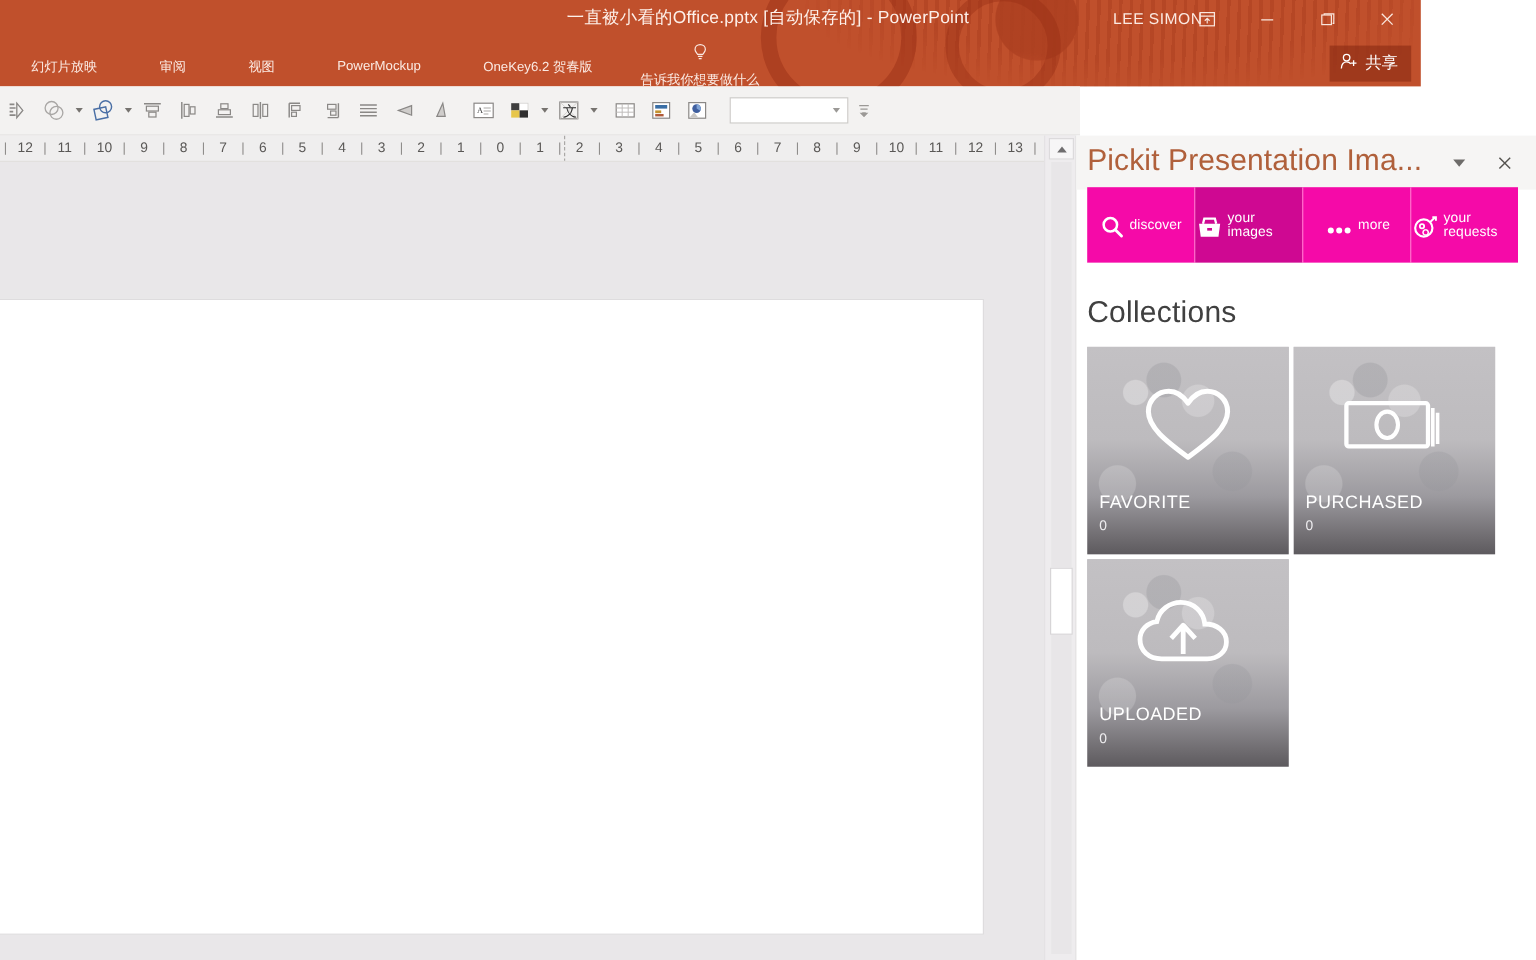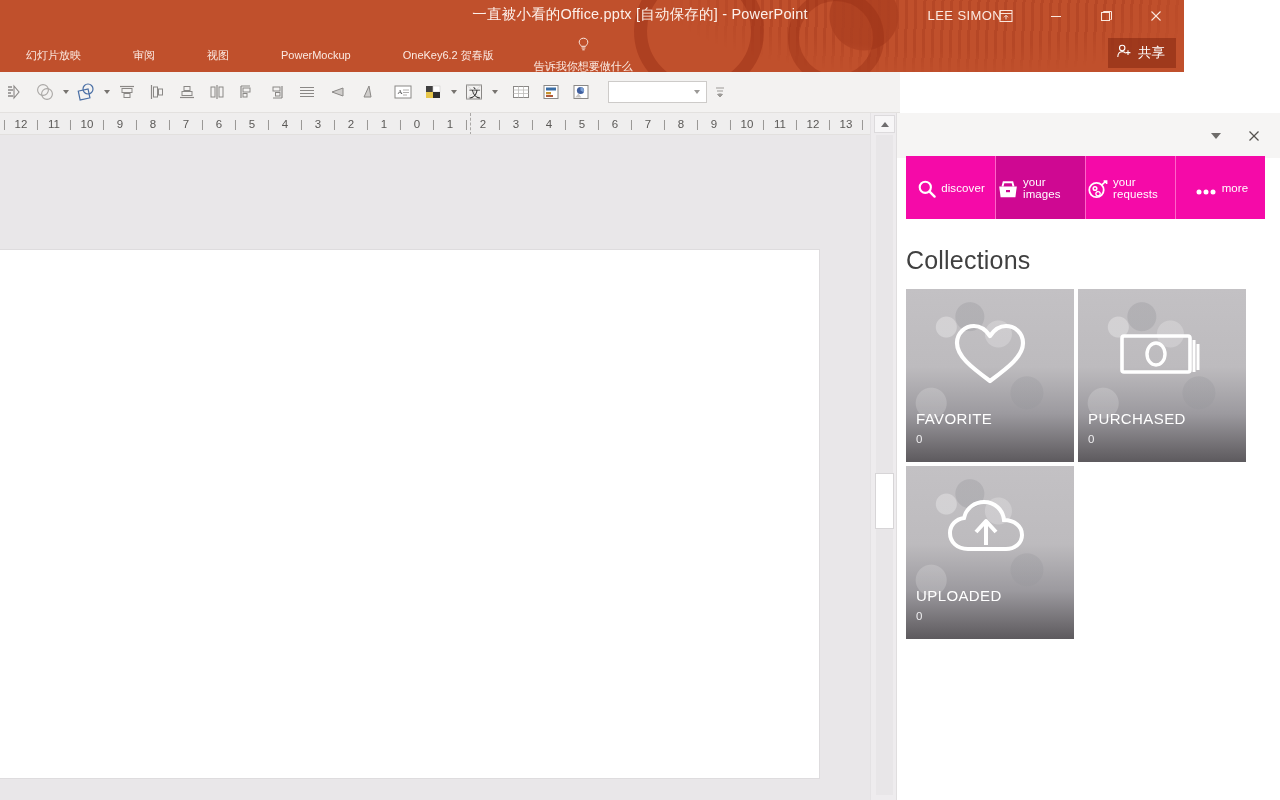--- a/index.html
+++ b/index.html
@@ -532,20 +532,21 @@
 <div class="vscroll">
   <div class="vs-track"></div>
   <div class="vs-up">
       <i></i>
     </div>
   <div class="vs-thumb"></div>
 </div>
 
 <div class="panel">
   <div class="panel-head">
+    <div class="panel-title">Pickit Presentation Ima...</div>
     <div class="panel-caret"></div>
     <div class="panel-close">
       <svg width="14" height="14" viewBox="0 0 14 14">
         <line x1="2.5" y1="2.5" x2="11.5" y2="11.5" stroke="currentColor" stroke-width="1.2"></line>
         <line x1="11.5" y1="2.5" x2="2.5" y2="11.5" stroke="currentColor" stroke-width="1.2"></line>
       </svg>
     </div>
   </div>
 
   <div class="pk-tabs">
@@ -560,41 +561,41 @@
     </div>
     <div class="pk-tab active">
       <span class="pk-tab-ico">
         <svg width="24" height="21" viewBox="0 0 24 21">
           <path d="M3.2 7.5 H20.8 L19.4 18.2 H4.6 Z" fill="#ffffff"></path>
           <path d="M6.5 7.5 L7.6 3.2 H16.4 L17.5 7.5" fill="none" stroke="#ffffff" stroke-width="1.9"></path>
           <rect x="10" y="11" width="4" height="2.2" fill="#cf0892"></rect>
         </svg>
       </span>
       <span class="pk-tab-label">your images</span>
+    </div>
+    <div class="pk-tab">
+      <span class="pk-tab-ico">
+        <svg width="26" height="20" viewBox="0 0 26 20">
+          <circle cx="6" cy="12" r="2.5" fill="#ffffff"></circle>
+          <circle cx="13" cy="12" r="2.5" fill="#ffffff"></circle>
+          <circle cx="20" cy="12" r="2.5" fill="#ffffff"></circle>
+        </svg>
+      </span>
+      <span class="pk-tab-label">more</span>
     </div>
     <div class="pk-tab">
       <span class="pk-tab-ico">
         <svg width="24" height="22" viewBox="0 0 24 22">
           <circle cx="10.5" cy="12" r="7.2" fill="none" stroke="#ffffff" stroke-width="1.8"></circle>
           <circle cx="9" cy="10.5" r="1.8" fill="none" stroke="#ffffff" stroke-width="1.5"></circle>
           <path d="M12 13.5 a2.2 2.2 0 1 0 .1 0" fill="none" stroke="#ffffff" stroke-width="1.3"></path>
           <path d="M15.6 7.2 L20 3 M17.6 3 H20.6 V6" fill="none" stroke="#ffffff" stroke-width="1.6"></path>
         </svg>
       </span>
       <span class="pk-tab-label">your requests</span>
-    </div>
-    <div class="pk-tab">
-      <span class="pk-tab-ico">
-        <svg width="26" height="20" viewBox="0 0 26 20">
-          <circle cx="6" cy="12" r="2.5" fill="#ffffff"></circle>
-          <circle cx="13" cy="12" r="2.5" fill="#ffffff"></circle>
-          <circle cx="20" cy="12" r="2.5" fill="#ffffff"></circle>
-        </svg>
-      </span>
-      <span class="pk-tab-label">more</span>
     </div>
   </div>
 
   <div class="pk-body">
     <div class="pk-section-title">Collections</div>
     <div class="pk-grid">
 
       <div class="pk-card">
         <div class="pk-card-bg"></div>
         <div class="pk-card-ico">

